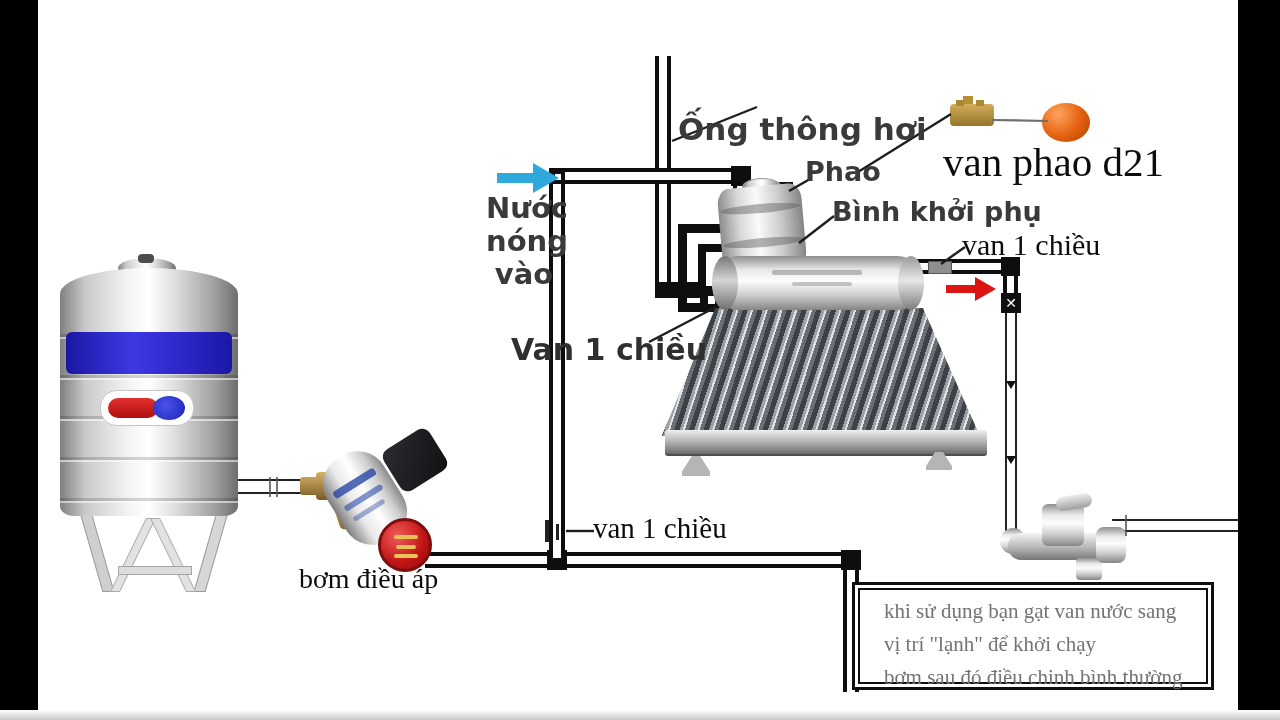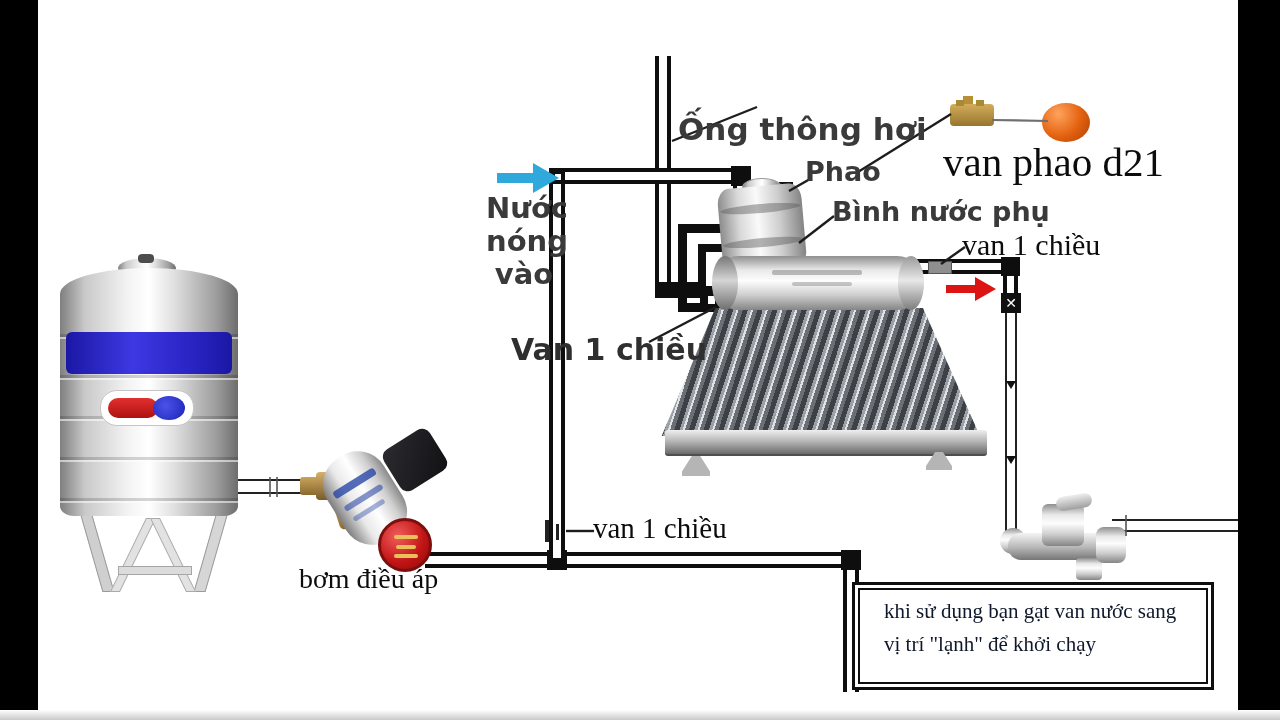--- a/index.html
+++ b/index.html
@@ -29,21 +29,21 @@
   
   .metalH{background:linear-gradient(90deg,#7f7f7f 0%,#c9c9c9 14%,#f3f3f3 38%,#ffffff 50%,#e0e0e0 64%,#9c9c9c 88%,#6d6d6d 100%);}
   .metalV{background:linear-gradient(180deg,#8f8f8f,#e9e9e9 26%,#fdfdfd 46%,#cfcfcf 72%,#858585);}
   svg.leaders{position:absolute;left:0;top:0;z-index:19;pointer-events:none;}
   .xvalve{position:absolute;background:#101010;color:#fff;display:flex;align-items:center;
           justify-content:center;font-size:14px;font-weight:bold;z-index:5;}
   .notebox{position:absolute;left:852px;top:582px;width:362px;height:108px;box-sizing:border-box;
            border:3px solid #0e0e0e;z-index:6;background:#fff;}
   .notebox .inner{position:absolute;left:3px;top:3px;right:3px;bottom:3px;border:2px solid #0e0e0e;
            box-sizing:border-box;padding:5px 0 0 24px;font-family:"Liberation Serif","DejaVu Serif",serif;
-           font-size:21px;line-height:33px;color:#0f172a;white-space:nowrap;}
+           font-size:21px;line-height:33px;color:#737373;white-space:nowrap;}
 </style>
 </head>
 <body>
 
 <div id="canvas">
 
   <div class="pipe pipe-v" style="left:655px;top:56px;width:16px;height:240px;"></div>
   <div class="pipe pipe-h" style="left:549px;top:168px;width:200px;height:16px;"></div>
   <div class="pipe pipe-v" style="left:549px;top:168px;width:16px;height:400px;"></div>
   <div class="pipe pipe-v" style="left:733px;top:168px;width:16px;height:92px;"></div>
@@ -182,34 +182,35 @@
     <line x1="566" y1="531" x2="594" y2="531" stroke="#1d1d1d" stroke-width="2.4"></line>
     <line x1="992" y1="120" x2="1048" y2="121" stroke="#6f6f6f" stroke-width="2.2"></line>
     <line x1="270" y1="477" x2="270" y2="497" stroke="#555" stroke-width="1.6"></line>
     <line x1="277" y1="477" x2="277" y2="497" stroke="#555" stroke-width="1.6"></line>
     <line x1="1126" y1="515" x2="1126" y2="536" stroke="#555" stroke-width="1.6"></line>
   </svg>
 
   <div class="lbl-sans" style="left:678px;top:79px;font-size:31px;margin-top:32px;">Ống thông hơi</div>
   <div class="lbl-sans" style="left:805px;top:156px;font-size:27px;">Phao</div>
   <div class="lbl-serif" style="left:943px;top:138px;font-size:41px;">van phao d21</div>
-  <div class="lbl-sans" style="left:832px;top:196px;font-size:27px;">Bình nước phụ</div>
+  <div class="lbl-sans" style="left:832px;top:196px;font-size:27px;">Bình khởi phụ</div>
   <div class="lbl-serif" style="left:962px;top:228px;font-size:30px;">van 1 chiều</div>
   <div class="lbl-sans" style="left:486px;top:192px;width:76px;font-size:29px;line-height:33px;text-align:center;">
     <span style="display:block;">Nước</span>
     <span style="display:block;">nóng</span>
     <span style="display:block;">vào</span>
   </div>
   <div class="lbl-sans" style="left:511px;top:332px;font-size:30px;color:#2f2f2f;">Van 1 chiều</div>
   <div class="lbl-serif" style="left:593px;top:512px;font-size:29px;">van 1 chiều</div>
   <div class="lbl-serif" style="left:299px;top:563px;font-size:28px;">bơm điều áp</div>
 
   <div class="notebox">
     <div class="inner">
       <span style="display:block;">khi sử dụng bạn gạt van nước sang</span>
       <span style="display:block;">vị trí "lạnh" để khởi chạy</span>
+      <span style="display:block;">bơm sau đó điều chinh bình thường</span>
     </div>
   </div>
 
   <div class="bar" style="left:0;top:0;width:38px;height:712px;"></div>
   <div class="bar" style="left:1238px;top:0;width:42px;height:712px;"></div>
   <div class="strip"></div>
 </div>
 
 </body></html>

